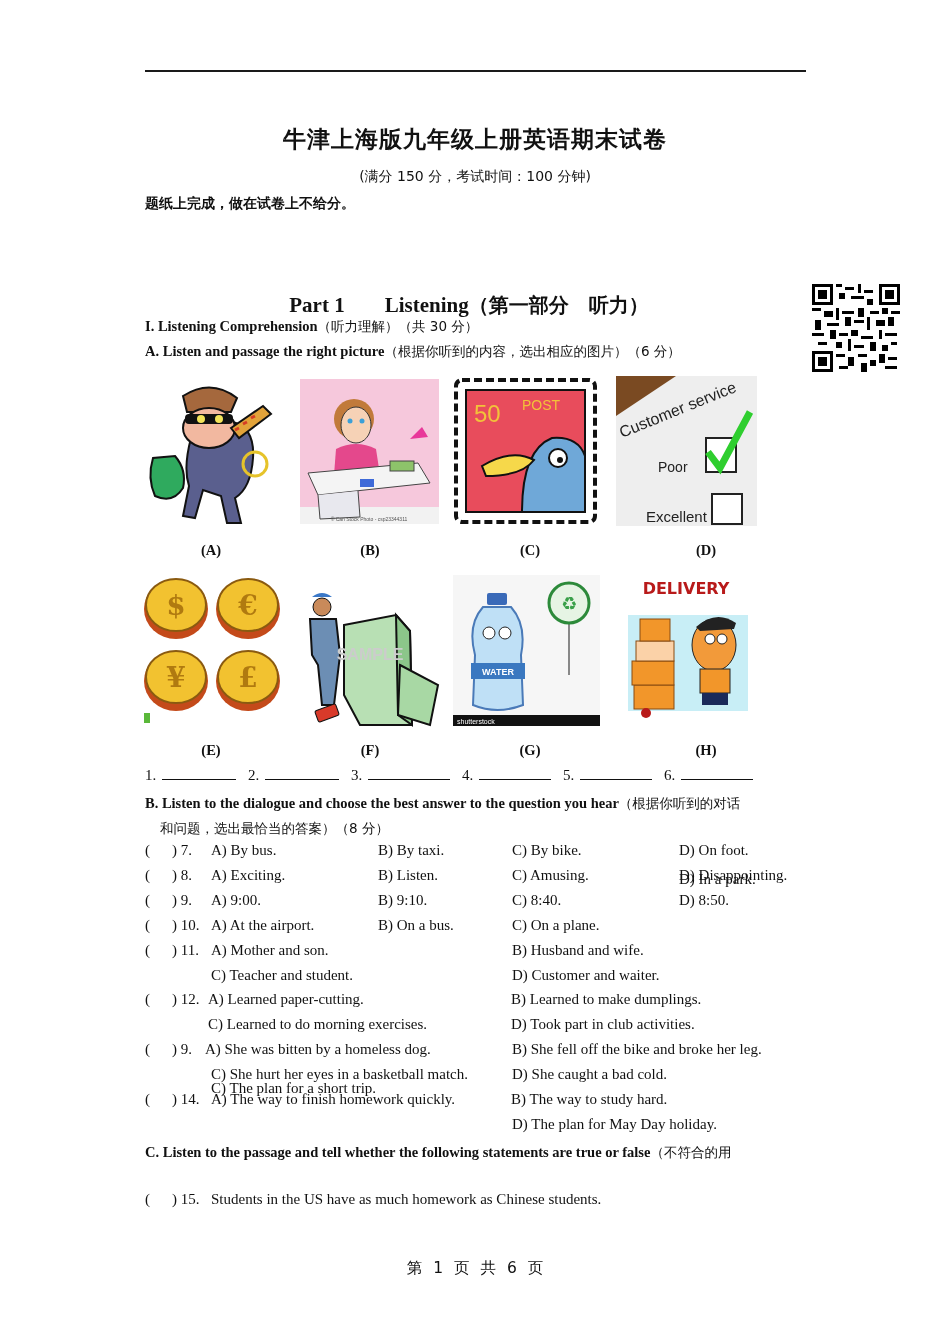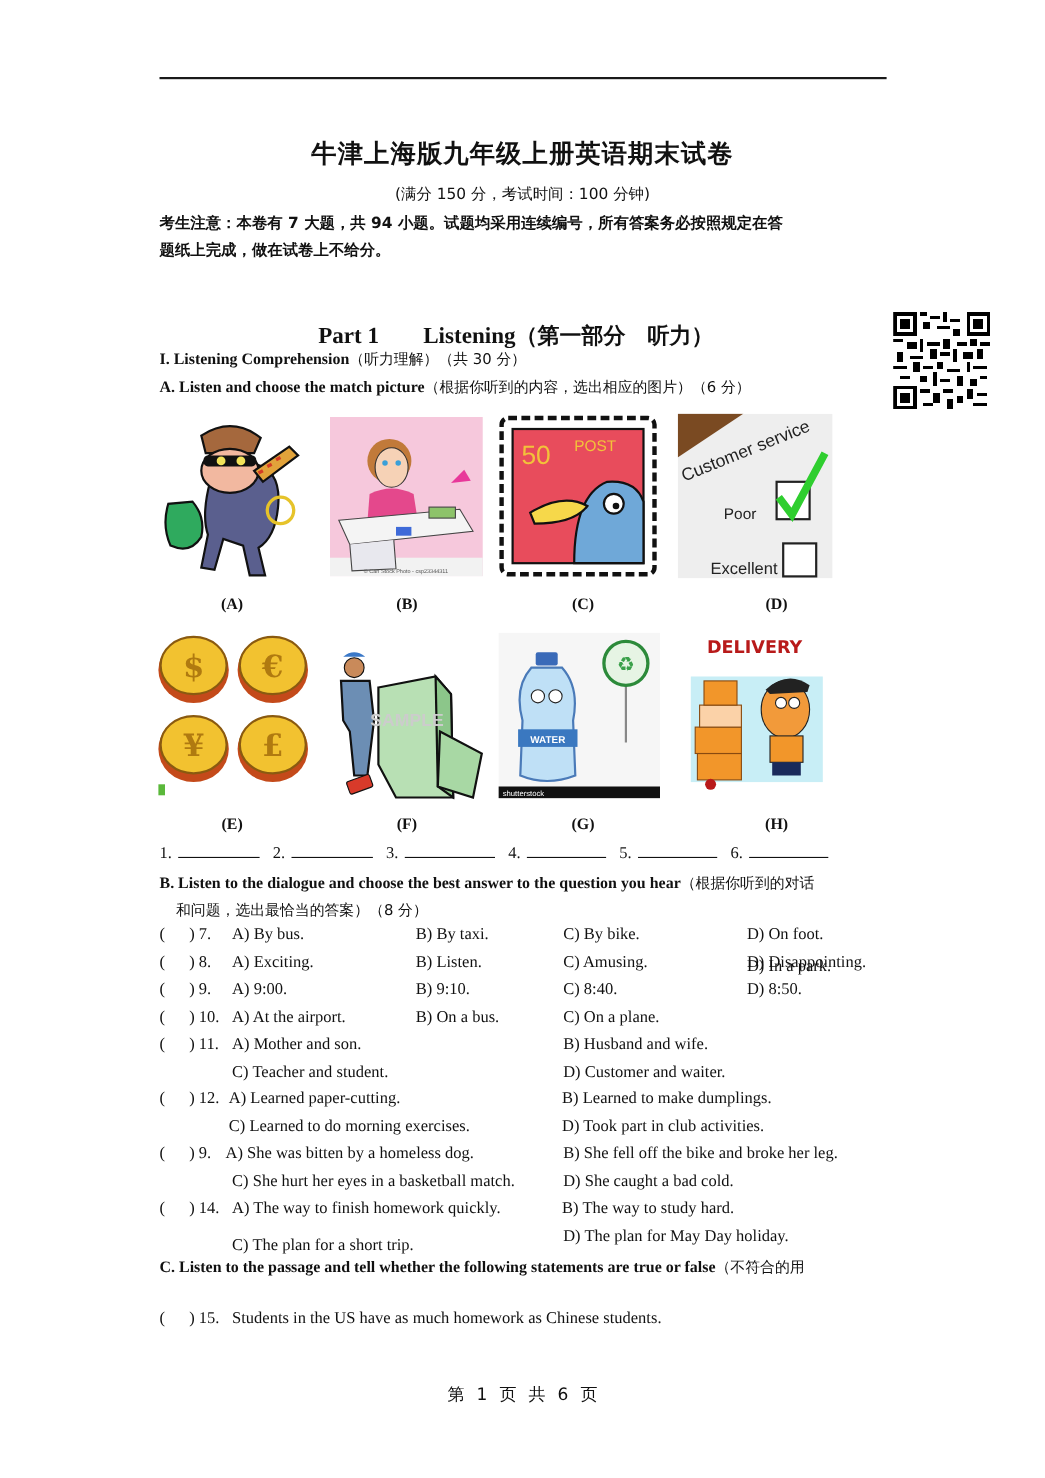--- a/index.html
+++ b/index.html
@@ -29,21 +29,20 @@
             font-family: "DejaVu Sans", sans-serif; word-spacing: 6px; }
 </style>
 </head>
 <body>
 
 <div class="abs topline"></div>
 
 <div class="abs title">牛津上海版九年级上册英语期末试卷</div>
 <div class="abs subtitle">(满分 150 分，考试时间：100 分钟)</div>
 <div class="abs notice">
-  <div>考生注意：本卷有 7 大题，共 94 小题。试题均采用连续编号，所有答案务必按照规定在答</div>
   <div>题纸上完成，做在试卷上不给分。</div>
 </div>
 
 <div class="abs part">
   <span>Part 1</span><span class="gap"></span><span>Listening</span><span class="cnb" style="font-size:20px">（第一部分　听力）</span>
 </div>
 
 <div class="abs qr">
   <svg viewBox="0 0 29 29" width="88" height="90" shape-rendering="crispEdges">
     <rect width="29" height="29" fill="#fff"></rect>
@@ -103,21 +102,21 @@
         <rect x="16" y="26" width="2" height="3"></rect>
         <rect x="24" y="27" width="4" height="1"></rect>
     </g>
   </svg>
 </div>
 
 <div class="abs sec" style="top:318px">
   <span>I. Listening Comprehension</span><span class="cn">（听力理解）（共 30 分）</span>
 </div>
 <div class="abs sec" style="top:343px">
-  <span>A. Listen and choose the match picture</span><span class="cn">（根据你听到的内容，选出相应的图片）（6 分）</span>
+  <span>A. Listen and passage the right picture</span><span class="cn">（根据你听到的内容，选出相应的图片）（6 分）</span>
 </div>
 
 <div class="pic" style="left:143px;top:378px;width:142px;height:148px">
   <svg viewBox="0 0 142 148">
     <path d="M10 80 Q4 100 12 118 Q30 126 40 110 Q44 92 32 78 Z" fill="#2faa5e" stroke="#111" stroke-width="2"></path>
     <path d="M48 60 Q60 40 90 44 Q112 50 110 80 Q108 110 92 120 L98 145 L84 145 L78 118 L60 112 L52 140 L40 138 L46 108 Q40 90 48 60Z" fill="#5a5f8e" stroke="#111" stroke-width="2"></path>
     <path d="M40 18 Q68 0 94 20 L88 34 L44 34Z" fill="#a5683d" stroke="#111" stroke-width="2"></path>
     <ellipse cx="66" cy="50" rx="26" ry="20" fill="#f2b8a0" stroke="#111" stroke-width="2"></ellipse>
     <rect x="42" y="36" width="48" height="10" rx="4" fill="#111"></rect>
     <circle cx="58" cy="41" r="4" fill="#f2e35a"></circle>
@@ -310,21 +309,21 @@
 <div class="q" style="left:172px;top:1041px">) 9.</div>
 <div class="q" style="left:205px;top:1041px">A) She was bitten by a homeless dog.</div>
 <div class="q" style="left:512px;top:1041px">B) She fell off the bike and broke her leg.</div>
 <div class="q" style="left:211px;top:1066px">C) She hurt her eyes in a basketball match.</div>
 <div class="q" style="left:512px;top:1066px">D) She caught a bad cold.</div>
 
 <div class="q" style="left:145px;top:1091px">(</div>
 <div class="q" style="left:172px;top:1091px">) 14.</div>
 <div class="q" style="left:211px;top:1091px">A) The way to finish homework quickly.</div>
 <div class="q" style="left:511px;top:1091px">B) The way to study hard.</div>
-<div class="q" style="left:211px;top:1124px">C) The plan for a short trip.</div>
+<div class="q" style="left:211px;top:1080px">C) The plan for a short trip.</div>
 <div class="q" style="left:512px;top:1116px">D) The plan for May Day holiday.</div>
 
 <div class="abs sec" style="top:1140px;width:670px;line-height:25px">
   <span>C. Listen to the passage and tell whether the following statements are true or false</span><span class="cn">（不符合的用</span><br>
 </div>
 
 <div class="q" style="left:145px;top:1191px">(</div>
 <div class="q" style="left:172px;top:1191px">) 15.</div>
 <div class="q" style="left:211px;top:1191px">Students in the US have as much homework as Chinese students.</div>
 

